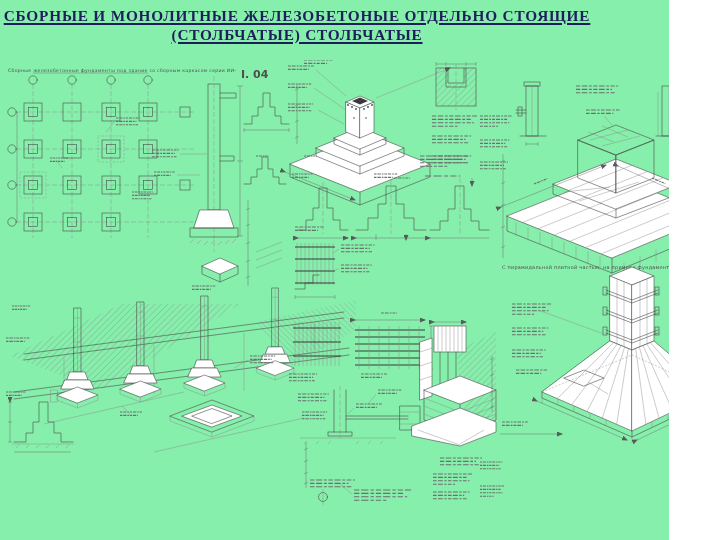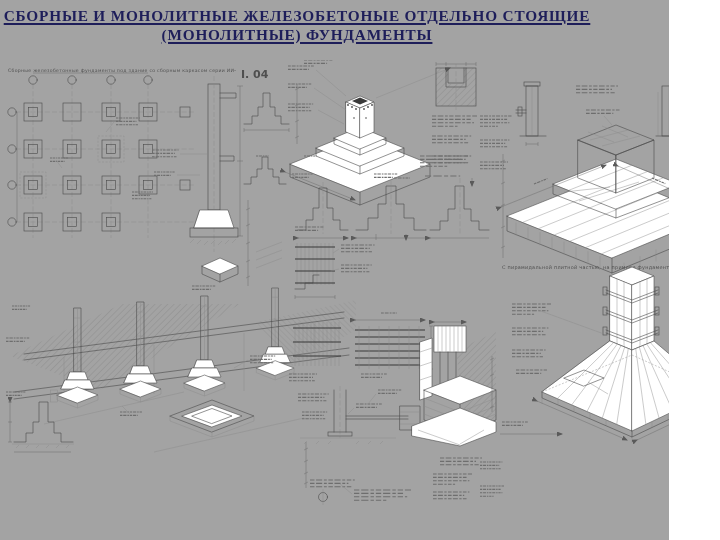--- a/index.html
+++ b/index.html
@@ -1,16 +1,16 @@
 <!DOCTYPE html>
 <html><head>
 <meta charset="utf-8">
 <style>
   html,body{margin:0;padding:0;background:#fff}
-  #stage{position:relative;width:669px;height:540px;background:#a3a3a3;overflow:hidden;
+  #stage{position:relative;width:669px;height:540px;background:#86efac;overflow:hidden;
          font-family:"Liberation Serif",serif}
   .title{position:absolute;left:0;top:7px;width:594px;text-align:center;color:#1e1e5a;
          font-weight:bold;font-size:15.3px;line-height:18.6px;letter-spacing:.8px;white-space:nowrap}
   .title .tl{text-decoration:underline;text-decoration-thickness:1.5px;text-underline-offset:2px;display:inline-block}
   svg#sheet{position:absolute;left:4px;top:60px}
   
   .ln{fill:none;stroke:#4a4a4a;stroke-width:.6;stroke-linecap:round}
   .lb{fill:none;stroke:#343434;stroke-width:.95}
   .lt{fill:none;stroke:#8a8a8a;stroke-width:.45}
   .dim{fill:none;stroke:#6a6a6a;stroke-width:.45}
@@ -20,21 +20,21 @@
   .wh{fill:#fff}
   text.tiny{font-family:"DejaVu Sans",sans-serif;fill:#4f4f4f}
 </style>
 </head>
 <body>
 
 <div id="stage">
 
   <div class="title">
     <span class="tl">СБОРНЫЕ И МОНОЛИТНЫЕ ЖЕЛЕЗОБЕТОНЫЕ  ОТДЕЛЬНО СТОЯЩИЕ</span><br>
-    <span class="tl">(МОНОЛИТНЫЕ) ФУНДАМЕНТЫ</span>
+    <span class="tl">(СТОЛБЧАТЫЕ) СТОЛБЧАТЫЕ</span>
   </div>
 
   <svg id="sheet" width="712" height="478" viewBox="0 0 712 478">
     <defs>
       <pattern id="h1" width="4.5" height="4.5" patternUnits="userSpaceOnUse" patternTransform="rotate(45)">
         <line x1="0" y1="0" x2="0" y2="4.5" stroke="#7d7d7d" stroke-width=".55"></line>
       </pattern>
       <pattern id="h2" width="4" height="4" patternUnits="userSpaceOnUse" patternTransform="rotate(-45)">
         <line x1="0" y1="0" x2="0" y2="4" stroke="#858585" stroke-width=".5"></line>
       </pattern>

